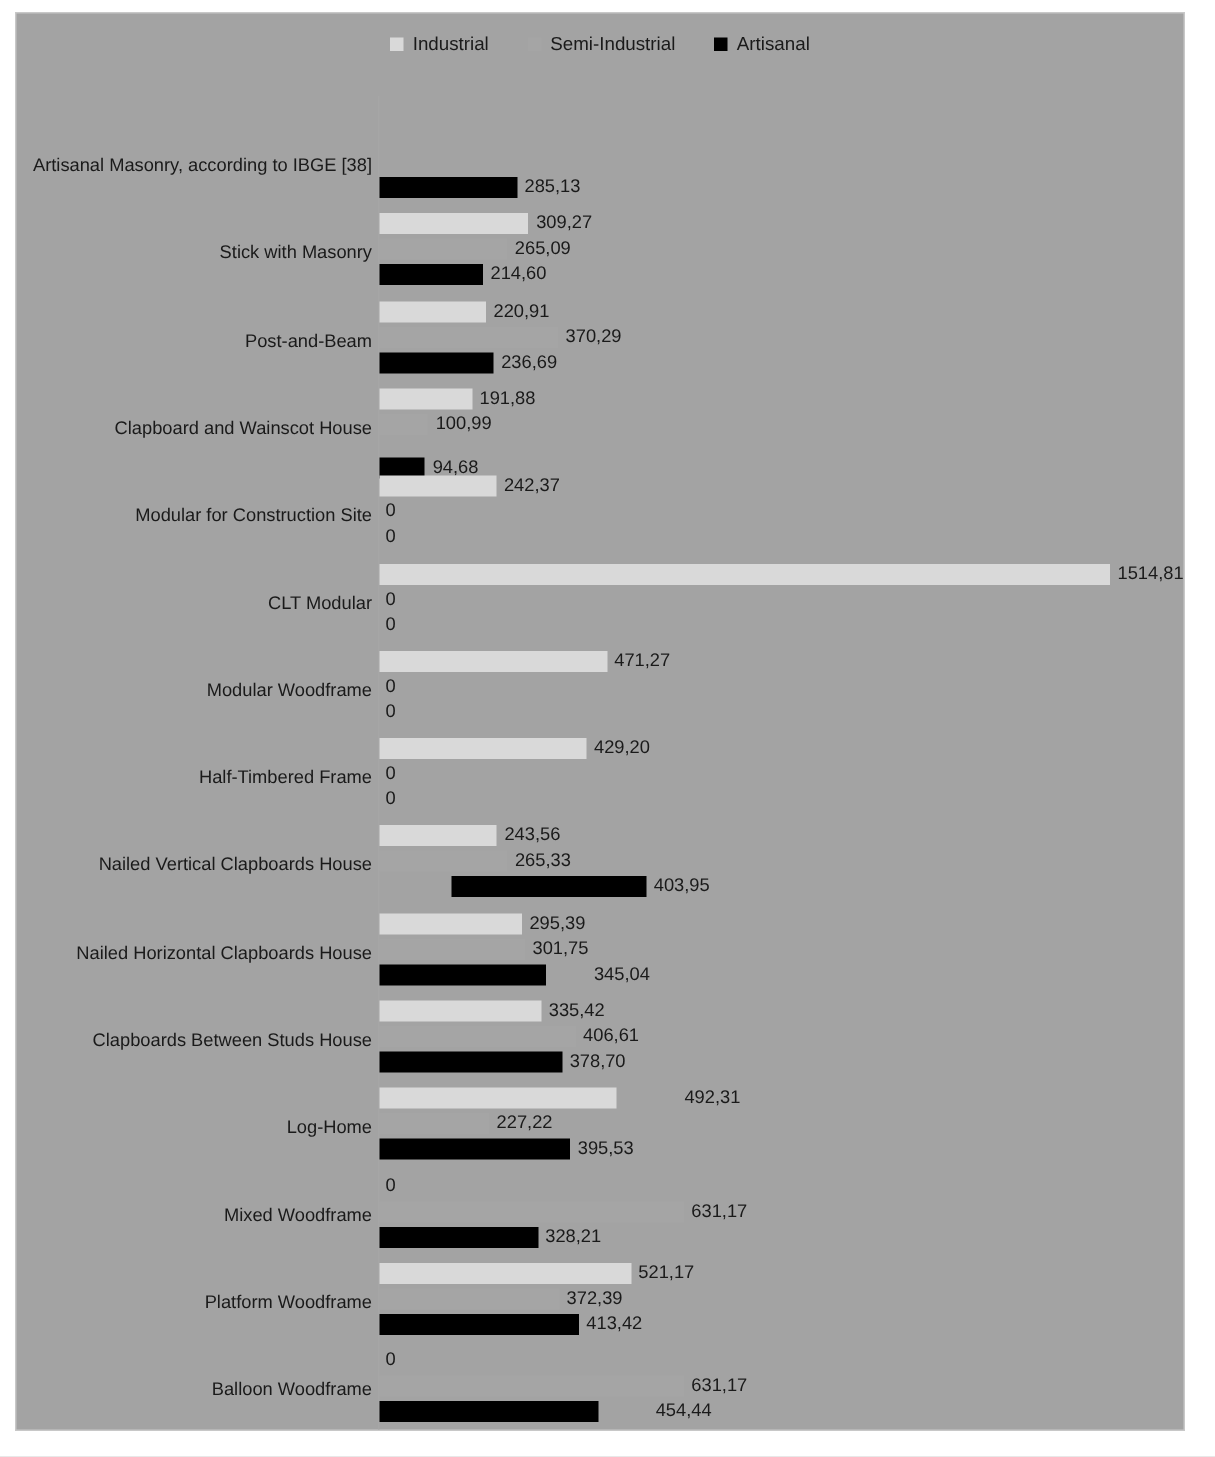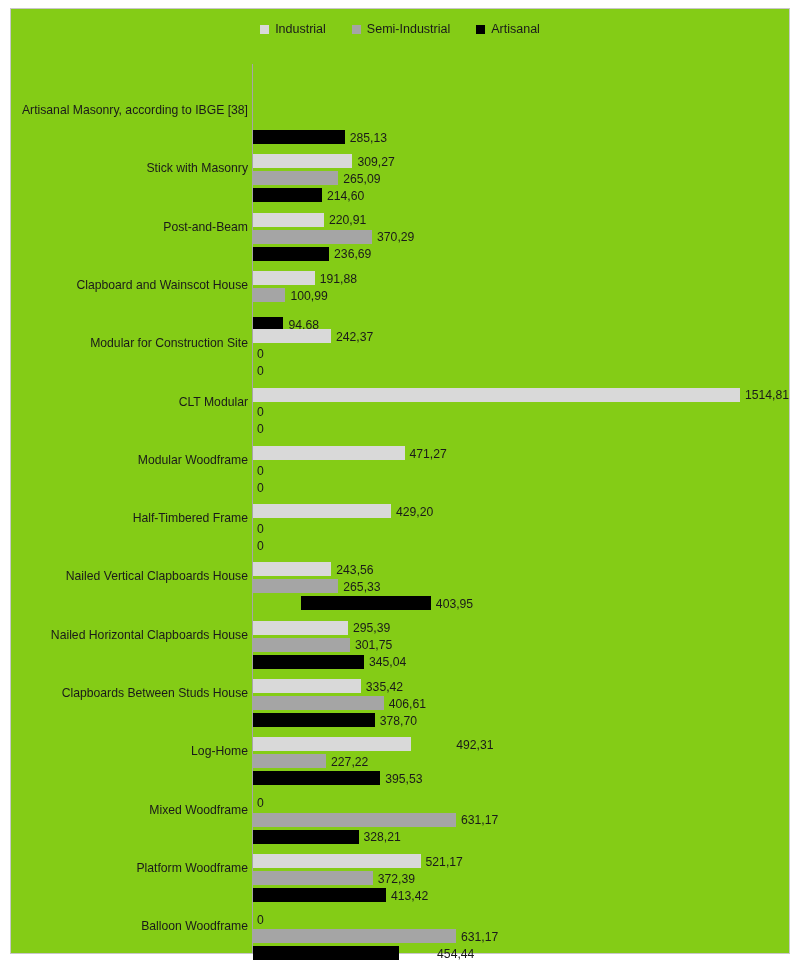--- a/index.html
+++ b/index.html
@@ -14,21 +14,21 @@
     overflow: hidden;
   }
 
   #chart-frame {
     position: absolute;
     left: 10px;
     top: 8px;
     width: 780px;
     height: 946px;
     border: 1px solid #c8c8c8;
-    background: #84cc16;
+    background: #a3a3a3;
     box-sizing: border-box;
   }
 
   
   #legend {
     position: absolute;
     left: 0;
     top: 10px;
     width: 100%;
     display: flex;
@@ -86,21 +86,21 @@
     color: #1a1a1a;
     white-space: nowrap;
     line-height: 1;
   }
 
   .bar-row {
     position: absolute;
     left: 242px;
     height: 26px;
     display: flex;
-    align-items: flex-end;
+    align-items: flex-start;
   }
   .bar {
     height: 14px;
     flex: 0 0 auto;
   }
   .bar-value {
     font-size: 12.2px;
     color: #1a1a1a;
     margin-left: 5px;
     white-space: nowrap;
@@ -256,21 +256,21 @@
       <div class="cat-group" style="top: 544.7px; height: 48px;">
         <div class="cat-label" style="top: 20px;">Nailed Horizontal Clapboards House</div>
         <div class="bar-row" style="top: 0px;">
           <div class="bar" style="width: 94.9679px; background: rgb(217, 217, 217);"></div>
           <span class="bar-value">295,39</span>
         </div>
         <div class="bar-row" style="top: 17px;">
           <div class="bar" style="width: 97.0126px; background: rgb(165, 165, 165);"></div>
           <span class="bar-value">301,75</span>
         </div>
-        <div class="bar-row" style="top: 34px;">
+        <div class="bar-row" style="top: 34px; gap: 27px;">
           <div class="bar" style="width: 110.93px; background: rgb(0, 0, 0);"></div>
           <span class="bar-value">345,04</span>
         </div>
       </div>
       <div class="cat-group" style="top: 603px; height: 48px;">
         <div class="cat-label" style="top: 20px;">Clapboards Between Studs House</div>
         <div class="bar-row" style="top: 0px;">
           <div class="bar" style="width: 107.838px; background: rgb(217, 217, 217);"></div>
           <span class="bar-value">335,42</span>
         </div>

